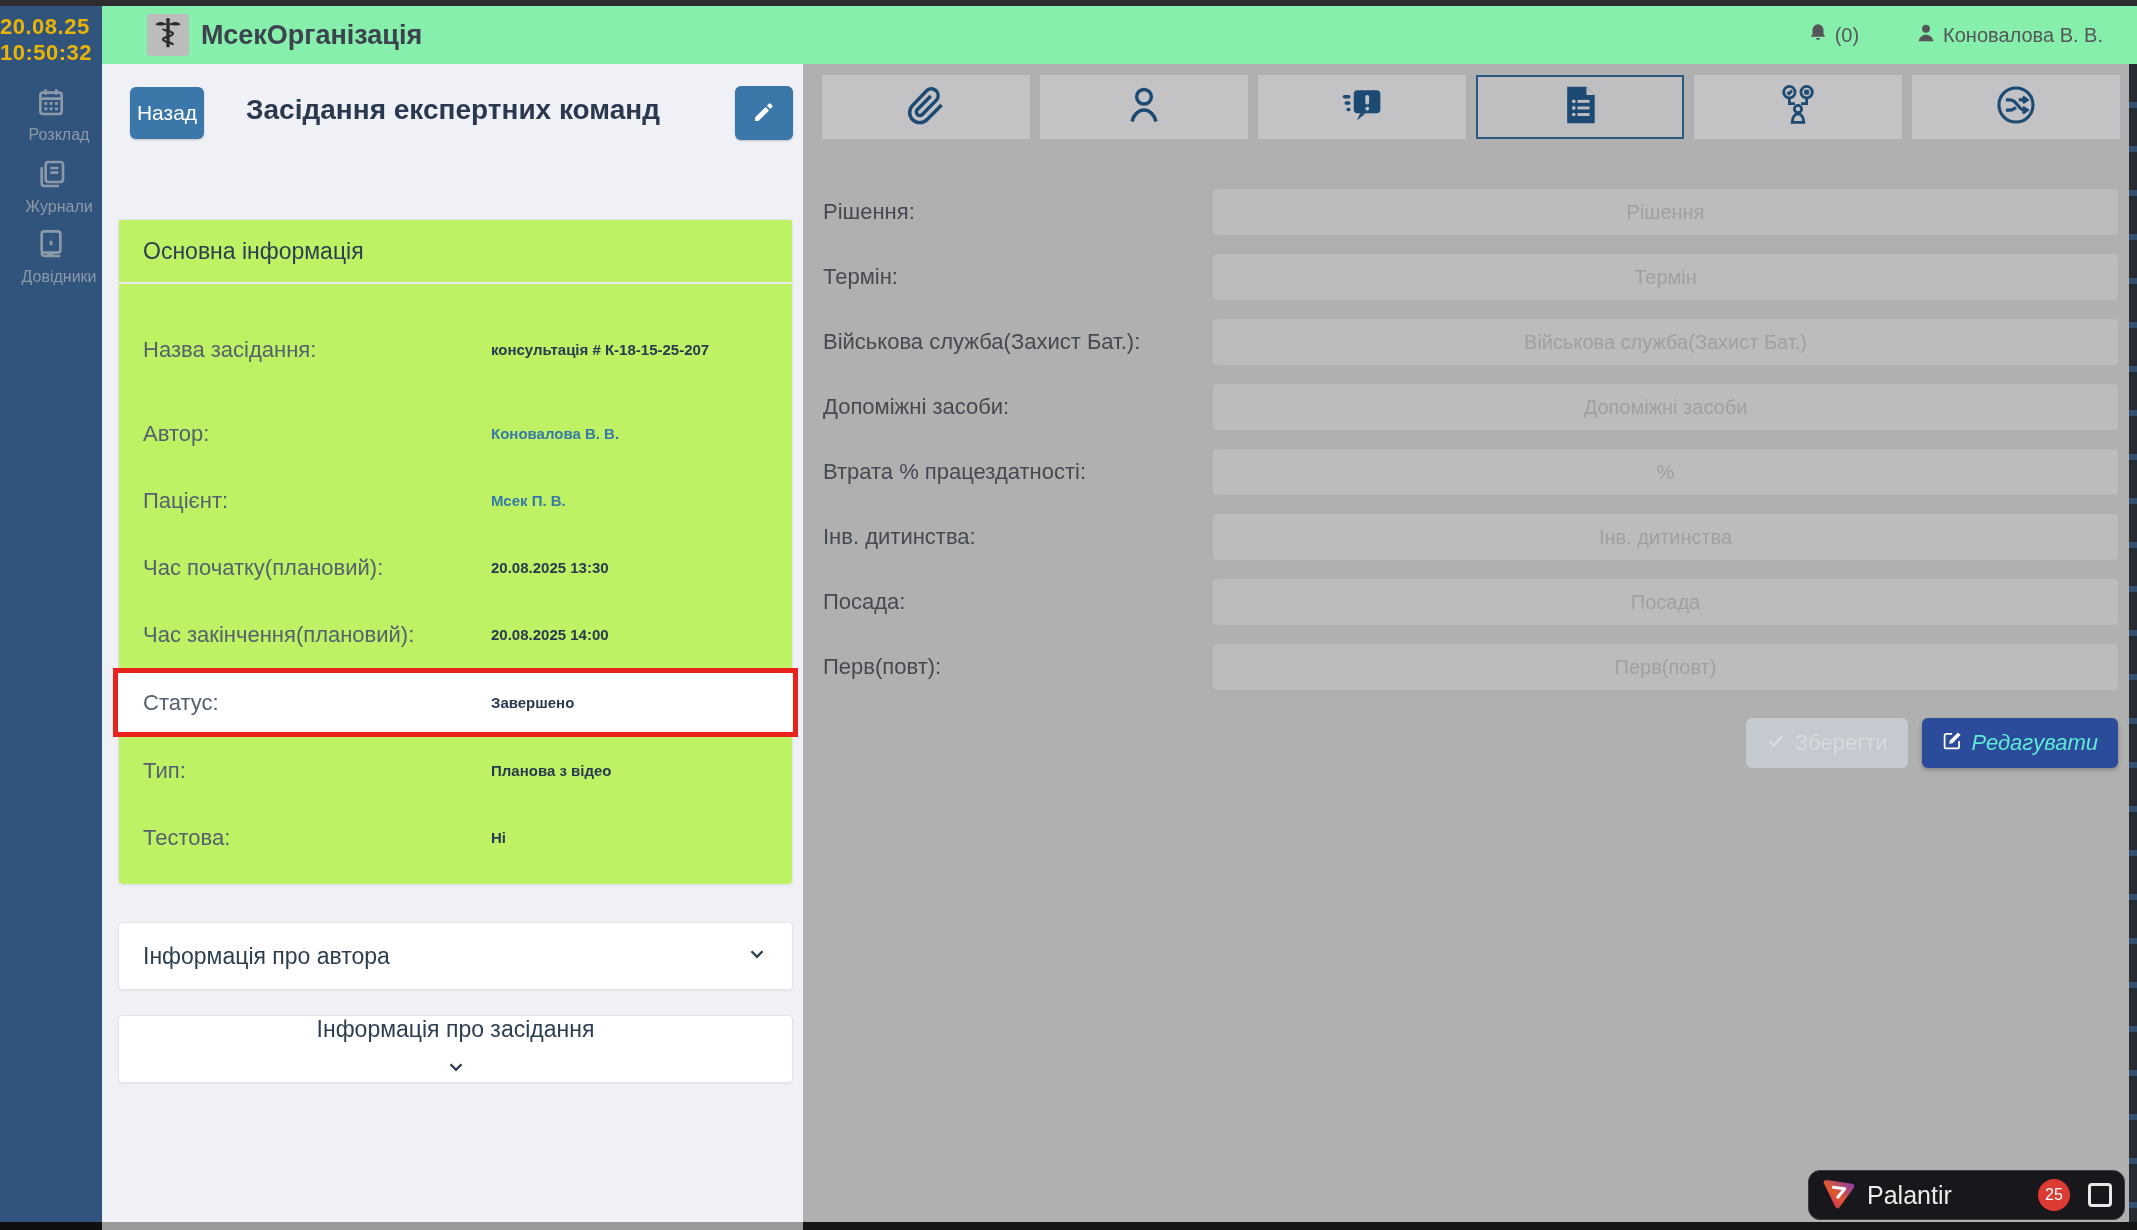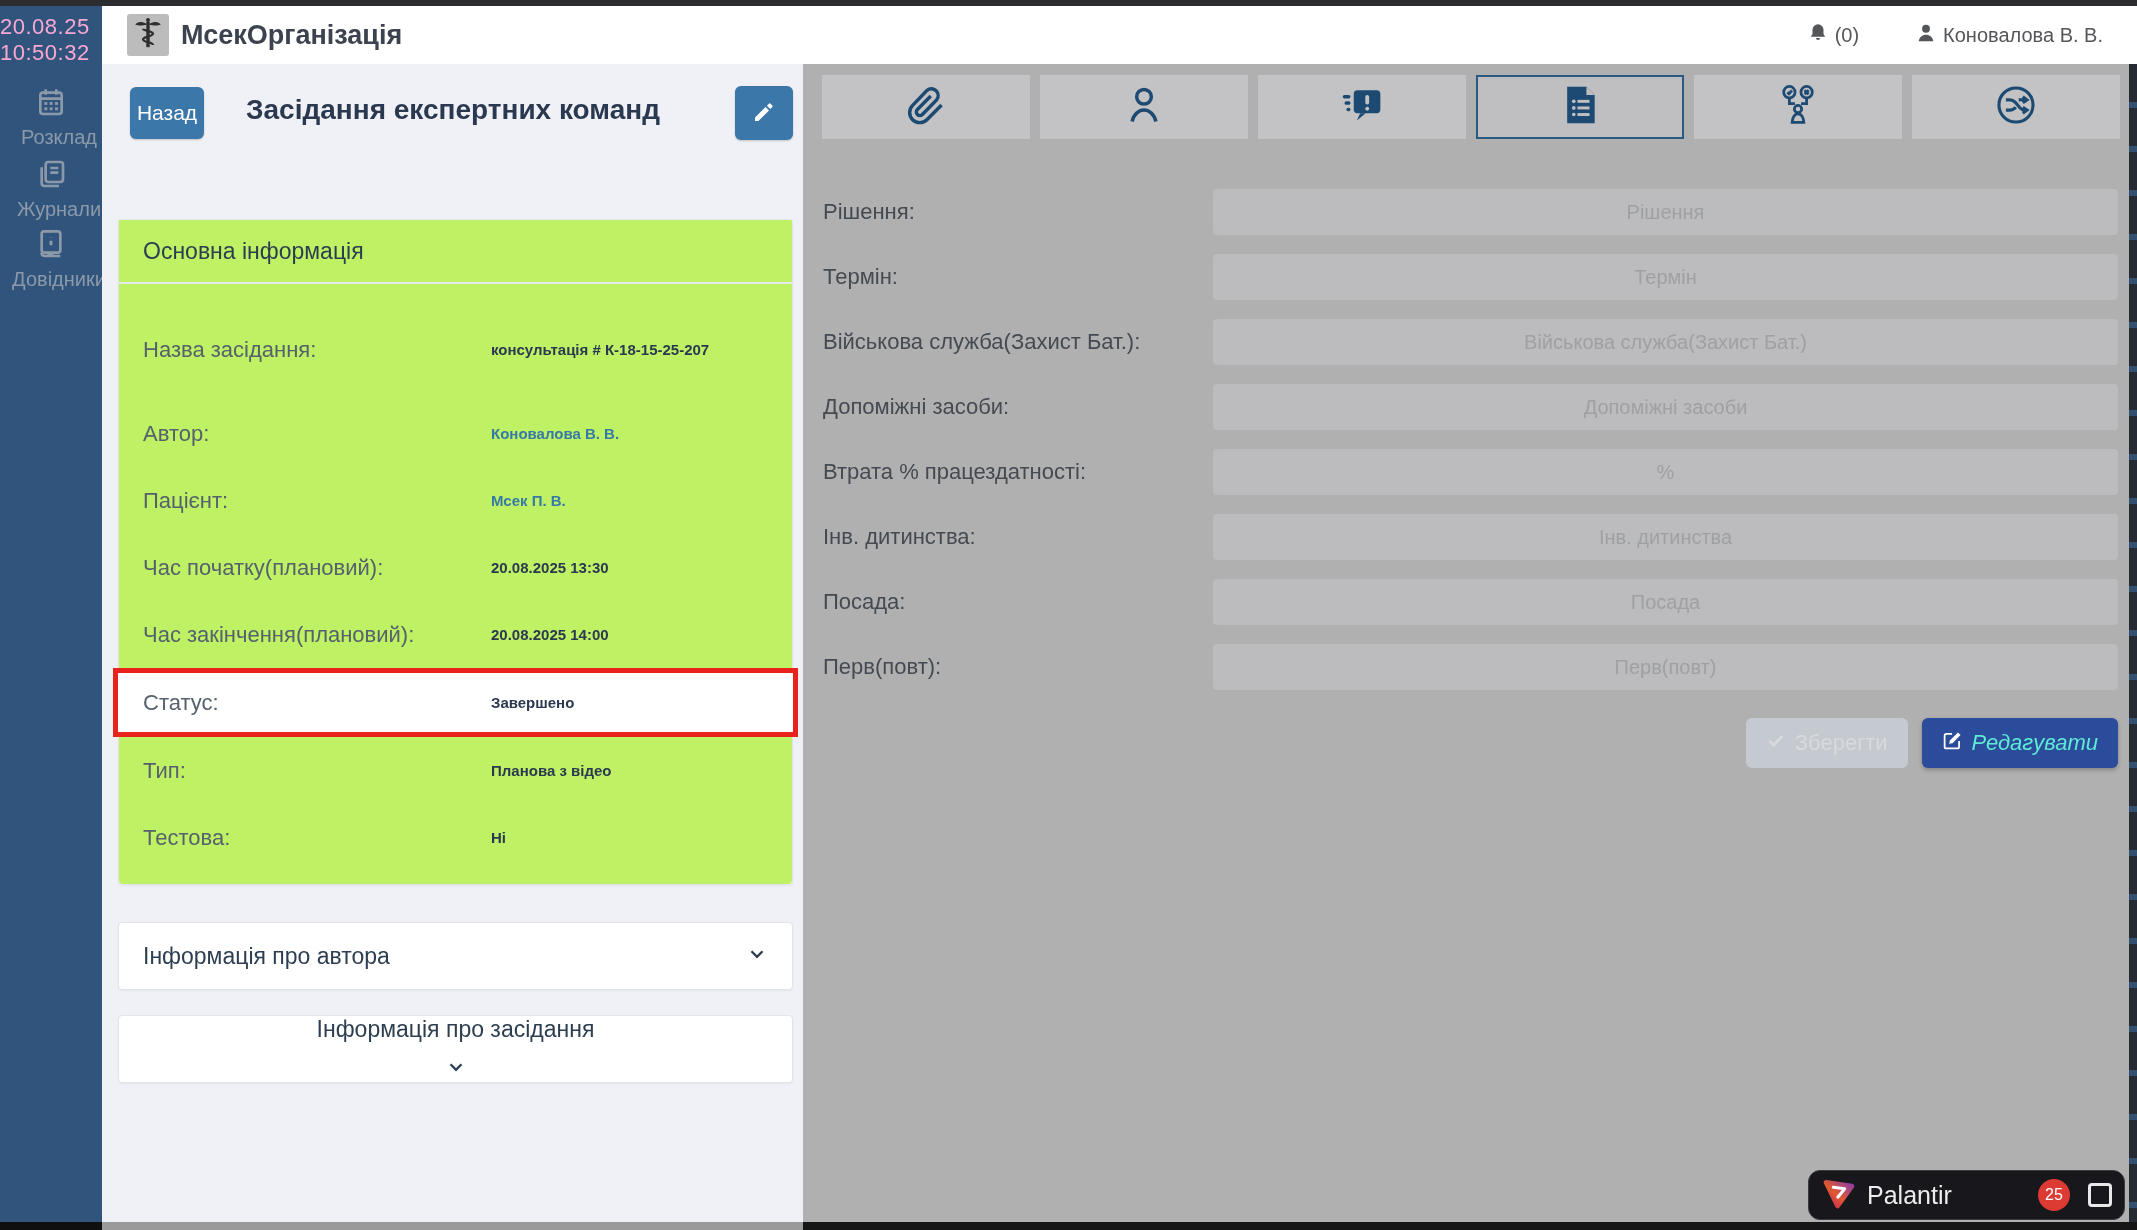--- a/index.html
+++ b/index.html
@@ -9,28 +9,28 @@
   
   .top-strip{position:absolute;left:0;top:0;width:2137px;height:6px;background:#2d2d2f;}
   .bottom-strip-left{position:absolute;left:0;top:1222px;width:102px;height:8px;background:#0f0f10;}
   .bottom-strip-mid{position:absolute;left:102px;top:1222px;width:701px;height:8px;background:#9a9a9b;}
   .bottom-strip-right{position:absolute;left:803px;top:1222px;width:1334px;height:8px;background:#161617;}
   .right-strip{position:absolute;left:2129px;top:64px;width:8px;height:1158px;
     background:repeating-linear-gradient(to bottom,#262b33 0 38px,#32506f 38px 44px);}
 
   
   .sidebar{position:absolute;left:0;top:6px;width:102px;height:1216px;background:#30547c;}
-  .clock{position:absolute;left:0;top:8px;width:80px;text-align:center;color:#f9a8d4;
-    font-family:"DejaVu Sans Mono",monospace;font-weight:normal;font-size:22px;line-height:26px;letter-spacing:.5px;}
+  .clock{position:absolute;left:0;top:8px;width:80px;text-align:center;color:#eab308;
+    font-family:"DejaVu Sans Mono",monospace;font-weight:bold;font-size:22px;line-height:26px;letter-spacing:.5px;}
   .side-item{position:absolute;left:0;width:102px;display:flex;flex-direction:column;align-items:center;gap:4px;cursor:pointer;}
-  .side-item .lbl{color:#8b99a9;font-size:20px;padding-left:16px;}
+  .side-item .lbl{color:#8b99a9;font-size:16px;padding-left:16px;}
   .side-item svg{width:32px;height:32px;}
 
   
-  .header{position:absolute;left:102px;top:6px;width:2035px;height:58px;background:#ffffff;display:flex;align-items:center;}
+  .header{position:absolute;left:102px;top:6px;width:2035px;height:58px;background:#86efac;display:flex;align-items:center;padding-left:20px;}
   .logo-badge{width:42px;height:42px;background:#bcbcbd;border-radius:3px;margin-left:25px;display:flex;align-items:center;justify-content:center;}
   .app-title{margin-left:12px;font-size:27px;font-weight:bold;color:#3c434f;}
   .header-right{margin-left:auto;display:flex;align-items:center;gap:10px;margin-right:34px;color:#55565a;font-size:20px;}
   .header-right .grp{display:flex;align-items:center;gap:6px;cursor:pointer;}
   .header-right .sep{width:36px;}
 
   
   .left-col{position:absolute;left:102px;top:64px;width:701px;height:1158px;background:#eff1f6;}
   .back-btn{position:absolute;left:28px;top:23px;width:74px;height:52px;background:#3b77a9;border:none;border-radius:6px;
     color:#fff;font-size:21px;cursor:pointer;box-shadow:0 1px 2px rgba(0,0,0,.2);}

